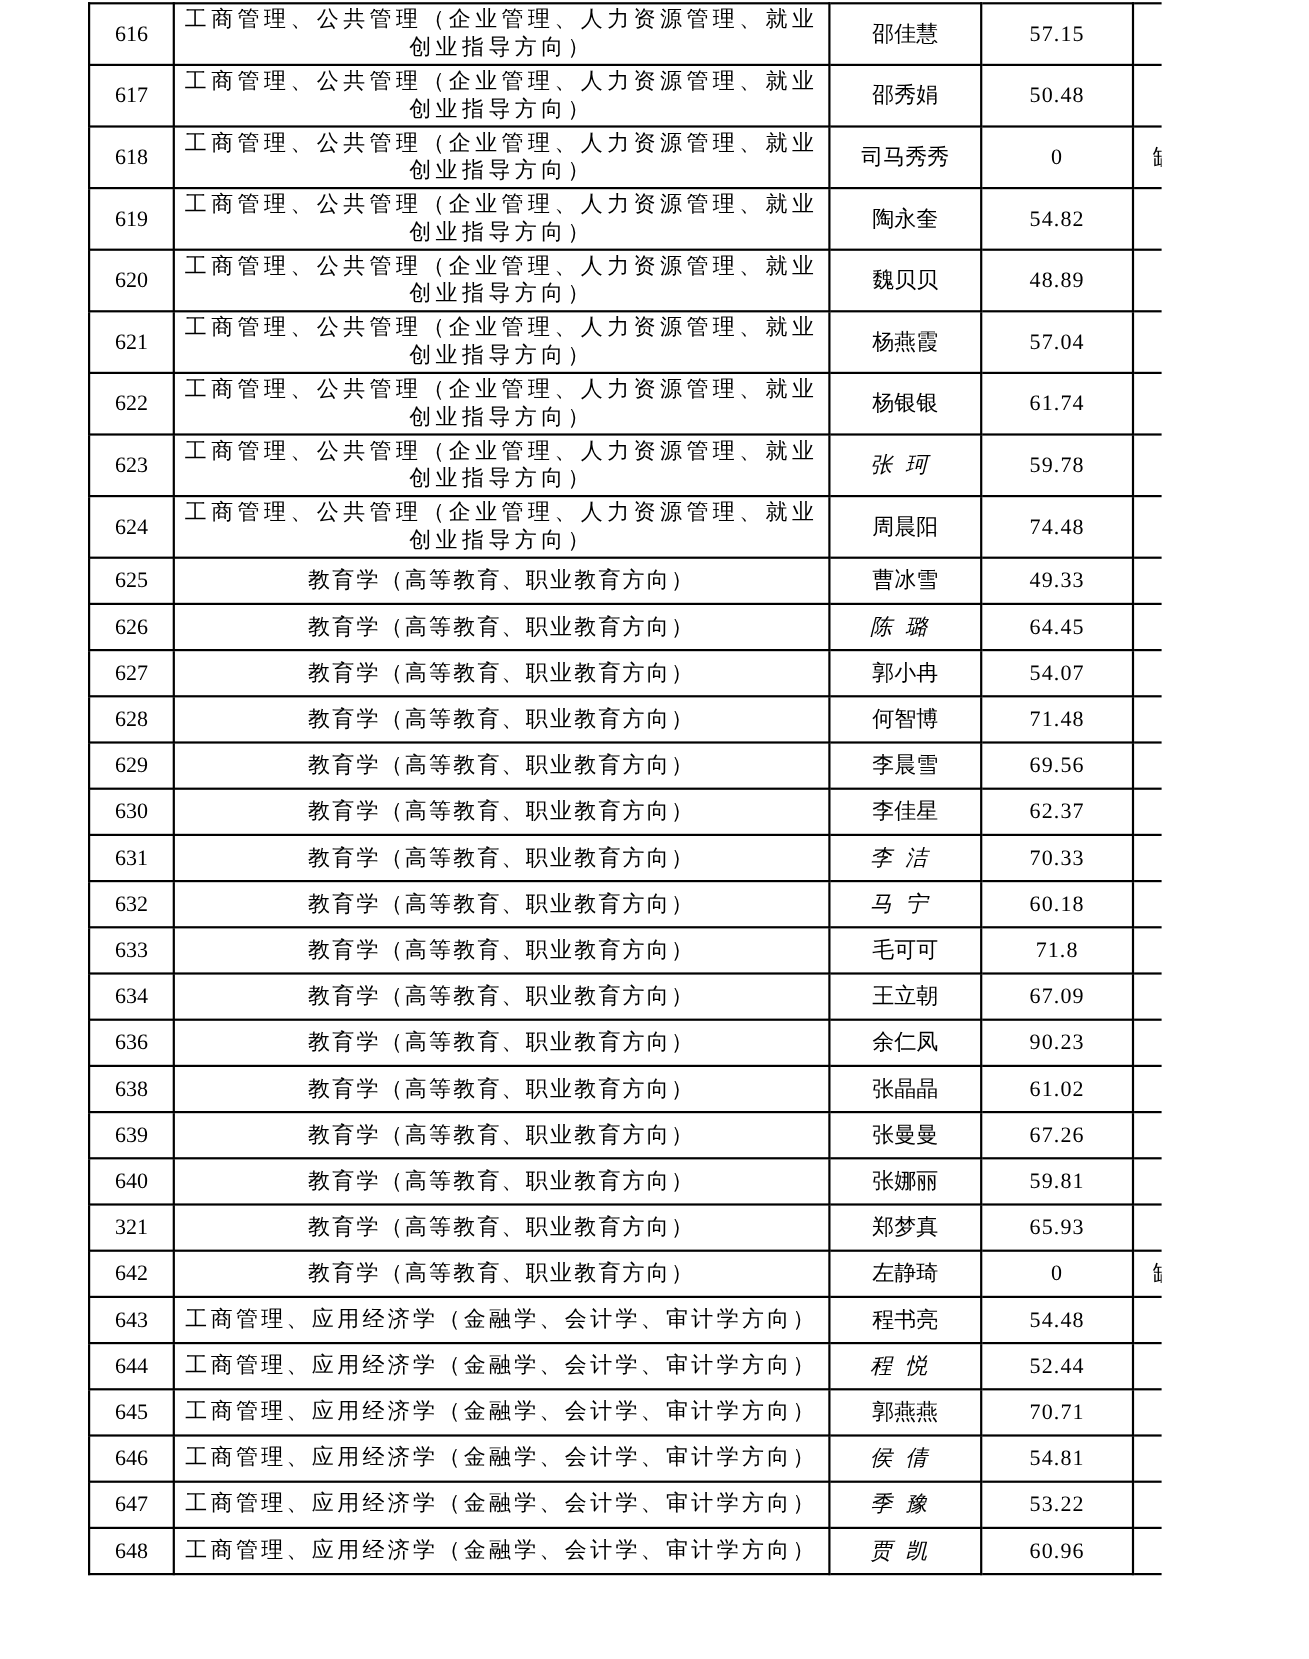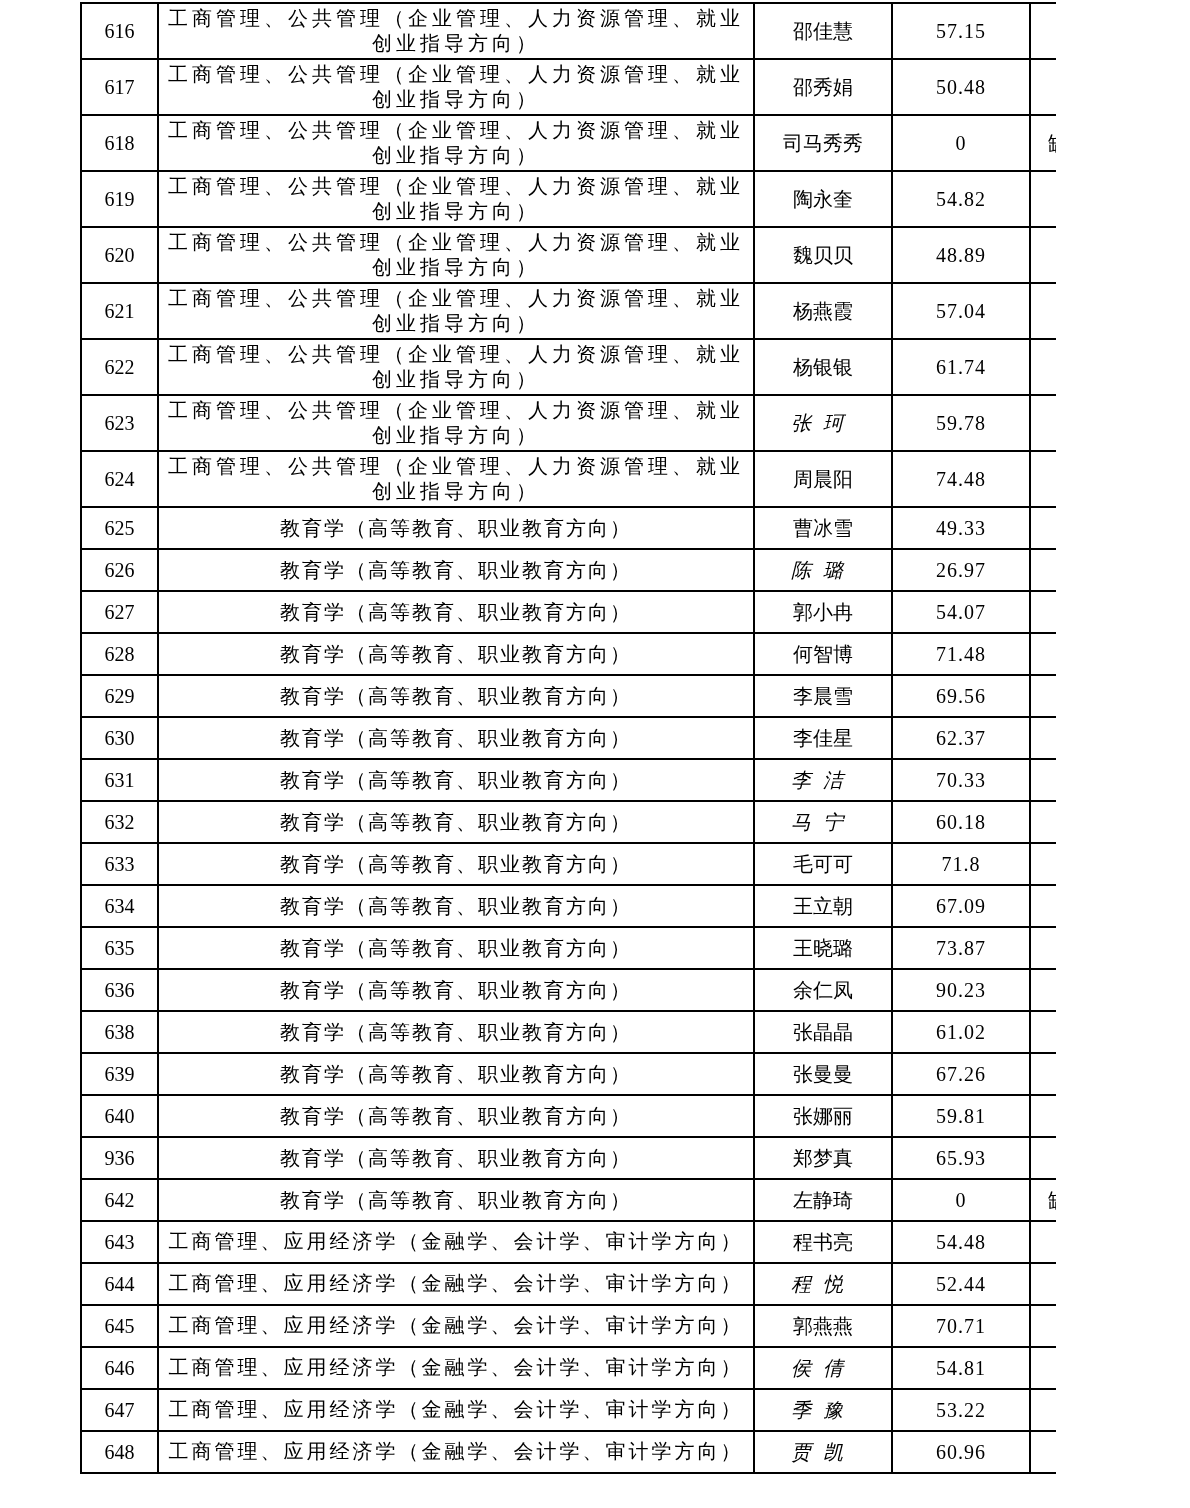--- a/index.html
+++ b/index.html
@@ -121,21 +121,21 @@
           <td class="no">625</td>
           <td class="major">教育学（高等教育、职业教育方向）</td>
           <td class="name"><span>曹冰雪</span></td>
           <td class="score">49.33</td>
           <td class="remark"></td>
         </tr>
         <tr class="short grp-edu">
           <td class="no">626</td>
           <td class="major">教育学（高等教育、职业教育方向）</td>
           <td class="name"><span class="n2">陈璐</span></td>
-          <td class="score">26.97</td>
+          <td class="score">64.45</td>
           <td class="remark"></td>
         </tr>
         <tr class="short grp-edu">
           <td class="no">627</td>
           <td class="major">教育学（高等教育、职业教育方向）</td>
           <td class="name"><span>郭小冉</span></td>
           <td class="score">54.07</td>
           <td class="remark"></td>
         </tr>
         <tr class="short grp-edu">
@@ -181,27 +181,20 @@
           <td class="remark"></td>
         </tr>
         <tr class="short grp-edu">
           <td class="no">634</td>
           <td class="major">教育学（高等教育、职业教育方向）</td>
           <td class="name"><span>王立朝</span></td>
           <td class="score">67.09</td>
           <td class="remark"></td>
         </tr>
         <tr class="short grp-edu">
-          <td class="no">635</td>
-          <td class="major">教育学（高等教育、职业教育方向）</td>
-          <td class="name"><span>王晓璐</span></td>
-          <td class="score">73.87</td>
-          <td class="remark"></td>
-        </tr>
-        <tr class="short grp-edu">
           <td class="no">636</td>
           <td class="major">教育学（高等教育、职业教育方向）</td>
           <td class="name"><span>余仁凤</span></td>
           <td class="score">90.23</td>
           <td class="remark"></td>
         </tr>
         <tr class="short grp-edu">
           <td class="no">638</td>
           <td class="major">教育学（高等教育、职业教育方向）</td>
           <td class="name"><span>张晶晶</span></td>
@@ -216,21 +209,21 @@
           <td class="remark"></td>
         </tr>
         <tr class="short grp-edu">
           <td class="no">640</td>
           <td class="major">教育学（高等教育、职业教育方向）</td>
           <td class="name"><span>张娜丽</span></td>
           <td class="score">59.81</td>
           <td class="remark"></td>
         </tr>
         <tr class="short grp-edu">
-          <td class="no">936</td>
+          <td class="no">321</td>
           <td class="major">教育学（高等教育、职业教育方向）</td>
           <td class="name"><span>郑梦真</span></td>
           <td class="score">65.93</td>
           <td class="remark"></td>
         </tr>
         <tr class="short grp-edu">
           <td class="no">642</td>
           <td class="major">教育学（高等教育、职业教育方向）</td>
           <td class="name"><span>左静琦</span></td>
           <td class="score">0</td>

